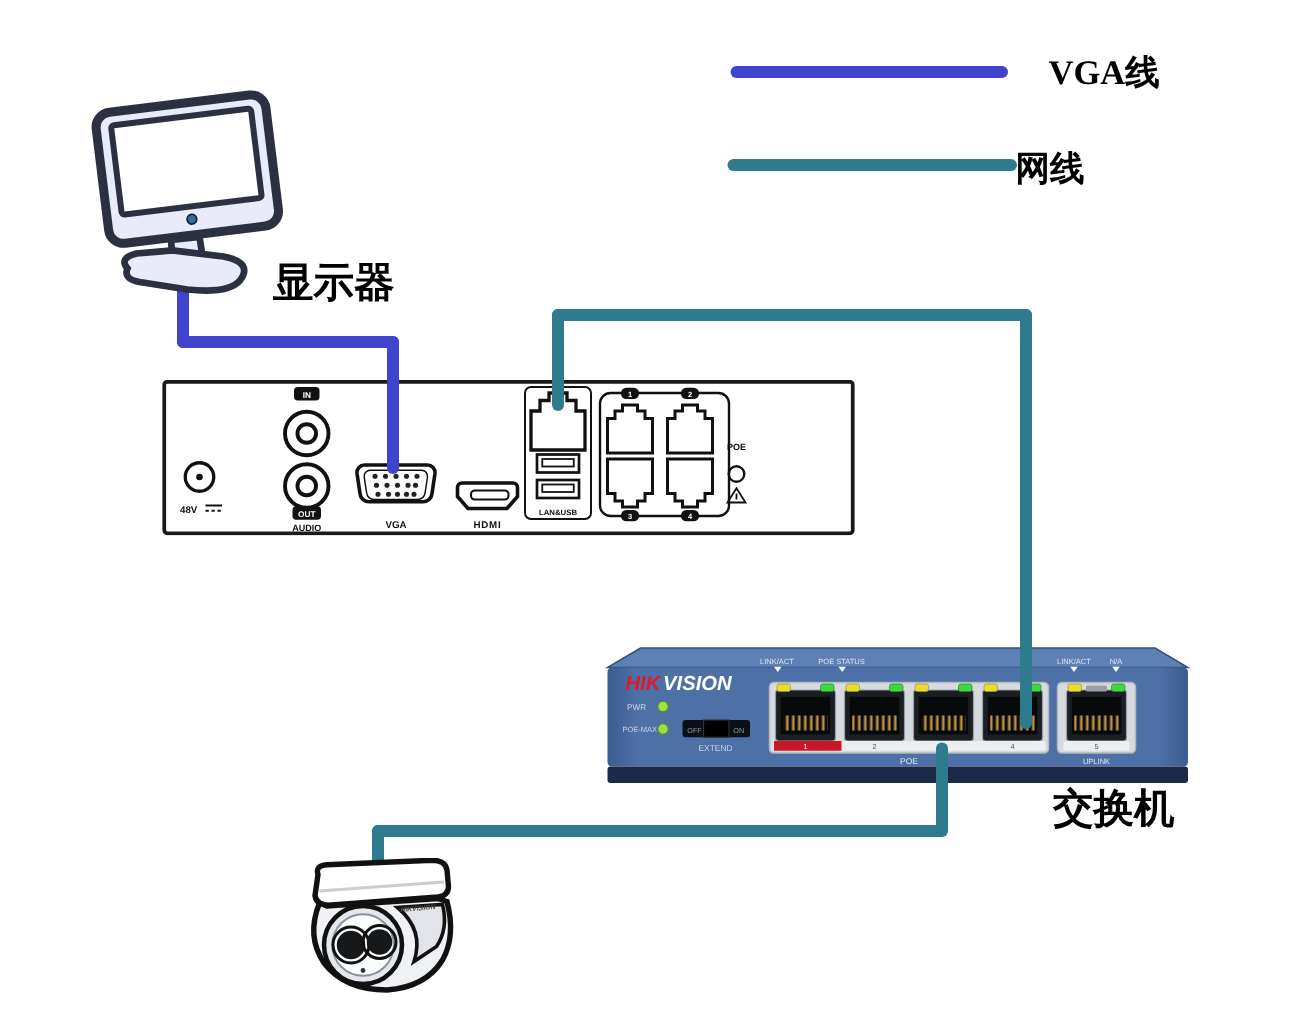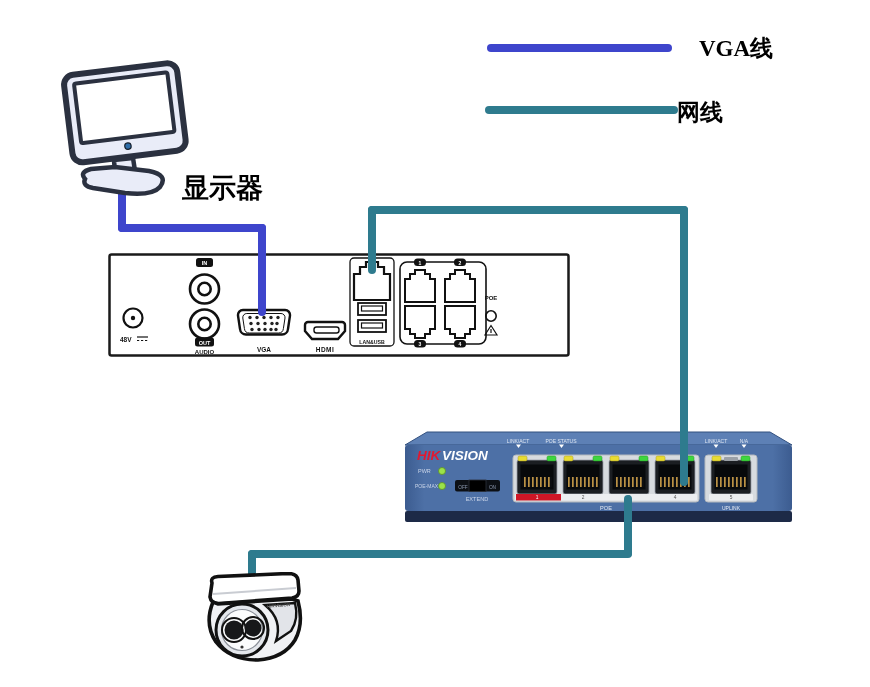--- a/index.html
+++ b/index.html
@@ -247,20 +247,21 @@
       <rect x="311.5" y="34.5" width="33" height="25" fill="#07090b"></rect>
       <rect x="313" y="47" width="30" height="10" fill="url(#pins)"></rect>
       <rect x="321" y="27" width="14" height="4" rx="1" fill="#9aa0a6"></rect>
       <rect x="309" y="26" width="9" height="5" rx="1.5" fill="#e8dc33" stroke="#a89a1f" stroke-width="0.5"></rect>
       <rect x="338" y="26" width="9" height="5" rx="1.5" fill="#3fd63f" stroke="#1f9a1f" stroke-width="0.5"></rect>
       <rect x="306" y="64" width="44" height="6.5" rx="1" fill="#eceef0"></rect>
       <text x="328" y="69.3" font-size="4.8" fill="#555" text-anchor="middle">5</text>
       <text x="328" y="79.5" font-size="5" fill="#e3e9f3" text-anchor="middle">UPLINK</text>
     </g>
   </svg>
+  <div class="devlabel" style="left:702px;top:521px;">交换机</div>
 
   <svg class="dev overcable" style="left:196px;top:572px;" width="120" height="98" viewBox="0 0 120 98">
     <path d="M16,11 Q14,5 22,4.5 L92,1.5 Q101,1.5 102,8 L103,19 Q103,25 96,26 L23,31.5 Q15,31.5 14,25 Z" fill="#ffffff" stroke="#111" stroke-width="3.6"></path>
     <path d="M17,22 L100,16" fill="none" stroke="#c9ccd2" stroke-width="2"></path>
     <path d="M17,30 Q8,52 20,70 Q34,88 62,88 Q88,86 99,68 Q108,52 102,29 L96,27 L22,32 Z" fill="#f0f1f4" stroke="#111" stroke-width="3.6"></path>
     <path d="M69,33 Q87,48 80,69 L95,59 Q103,47 99,31 Z" fill="#e2e4e9" stroke="#111" stroke-width="2.4"></path>
     <g>
       <circle cx="46" cy="58" r="26" fill="#e4e7ec" stroke="#111" stroke-width="3"></circle>
       <circle cx="46" cy="58" r="20.5" fill="#fbfcfd" stroke="#8a8f98" stroke-width="1.2"></circle>
       <circle cx="38" cy="58" r="12" fill="none" stroke="#111" stroke-width="2"></circle>

